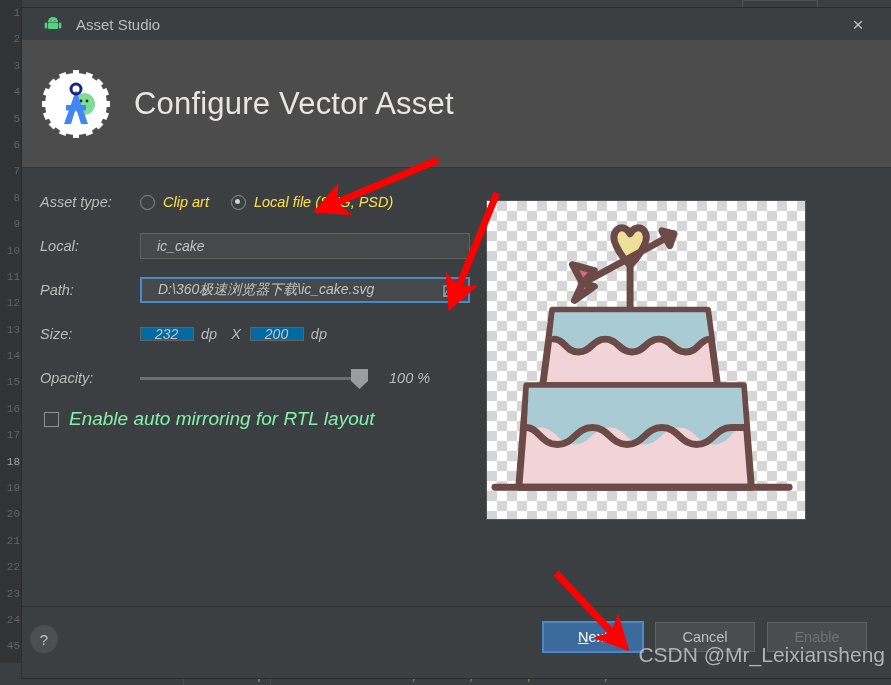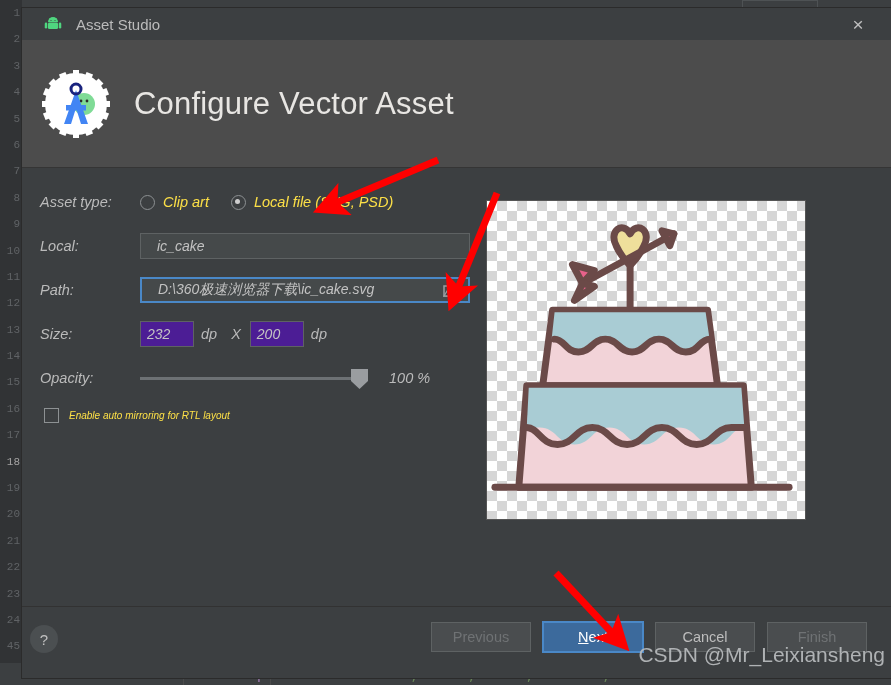--- a/index.html
+++ b/index.html
@@ -176,27 +176,27 @@
   .textfield.name { width: 330px; }
   .textfield.path {
     width: 330px;
     border: 2px solid #4a88c7;
     justify-content: space-between;
     padding-right: 6px;
   }
   .folder-icon { width: 19px; height: 15px; flex: 0 0 19px; }
 
   .numfield {
-    width: 54px; height: 26px;
-    background: #4c1d95;
+    width: 54px; height: 14px;
+    background: #0369a1;
     border: 1px solid #5e6263;
     color: #c3c3c3;
     font-size: 14px;
     display: flex; align-items: center;
-    padding: 0 6px;
+    padding: 0 14px;
     box-sizing: border-box;
   }
   .unit { color: #bbbbbb; font-size: 14.5px; margin: 0 7px; }
   .unit.x { margin: 0 9px 0 7px; }
 
   .slider {
     position: relative;
     width: 225px; height: 22px;
     display: flex; align-items: center;
   }
@@ -216,21 +216,21 @@
   .opacity-val { color: #bbbbbb; font-size: 14.5px; margin-left: 24px; }
 
   .checkbox-row { display: flex; align-items: center; margin-top: 4px; margin-left: 4px; cursor: pointer; }
   .checkbox {
     width: 15px; height: 15px;
     border: 1.6px solid #8d9193;
     background: #3c3f41;
     margin-right: 10px;
     box-sizing: border-box;
   }
-  .checkbox-label { color: #fde047; font-size: 10px; }
+  .checkbox-label { color: #86efac; font-size: 19px; }
 
   
   .preview {
     position: absolute;
     left: 486px; top: 200px;
     width: 320px; height: 320px;
     border: 1px solid #555;
     background-color: #ffffff;
     background-image:
       linear-gradient(45deg, #d6d6d6 25%, transparent 25%, transparent 75%, #d6d6d6 75%),
@@ -457,27 +457,26 @@
           <span class="checkbox"></span>
           <span class="checkbox-label">Enable auto mirroring for RTL layout</span>
         </div>
 
       </div>
     </div>
 
     <div class="footer">
       <span class="help-btn">?</span>
       <span class="btns">
-        <span class="btn disabled">Previous</span>
         <span class="btn primary">
             <span class="mn">N</span>
             <span>ext</span>
           </span>
         <span class="btn">Cancel</span>
-        <span class="btn disabled">Finish</span>
+        <span class="btn disabled">Enable</span>
       </span>
     </div>
 
   </div>
 
   <div class="preview">
     <svg viewBox="0 0 320 320" xmlns="http://www.w3.org/2000/svg">
       <g stroke="#6b4a48" stroke-width="7" stroke-linecap="round" stroke-linejoin="round" fill="none">
 
         <line x1="144" y1="110" x2="144" y2="48"></line>

